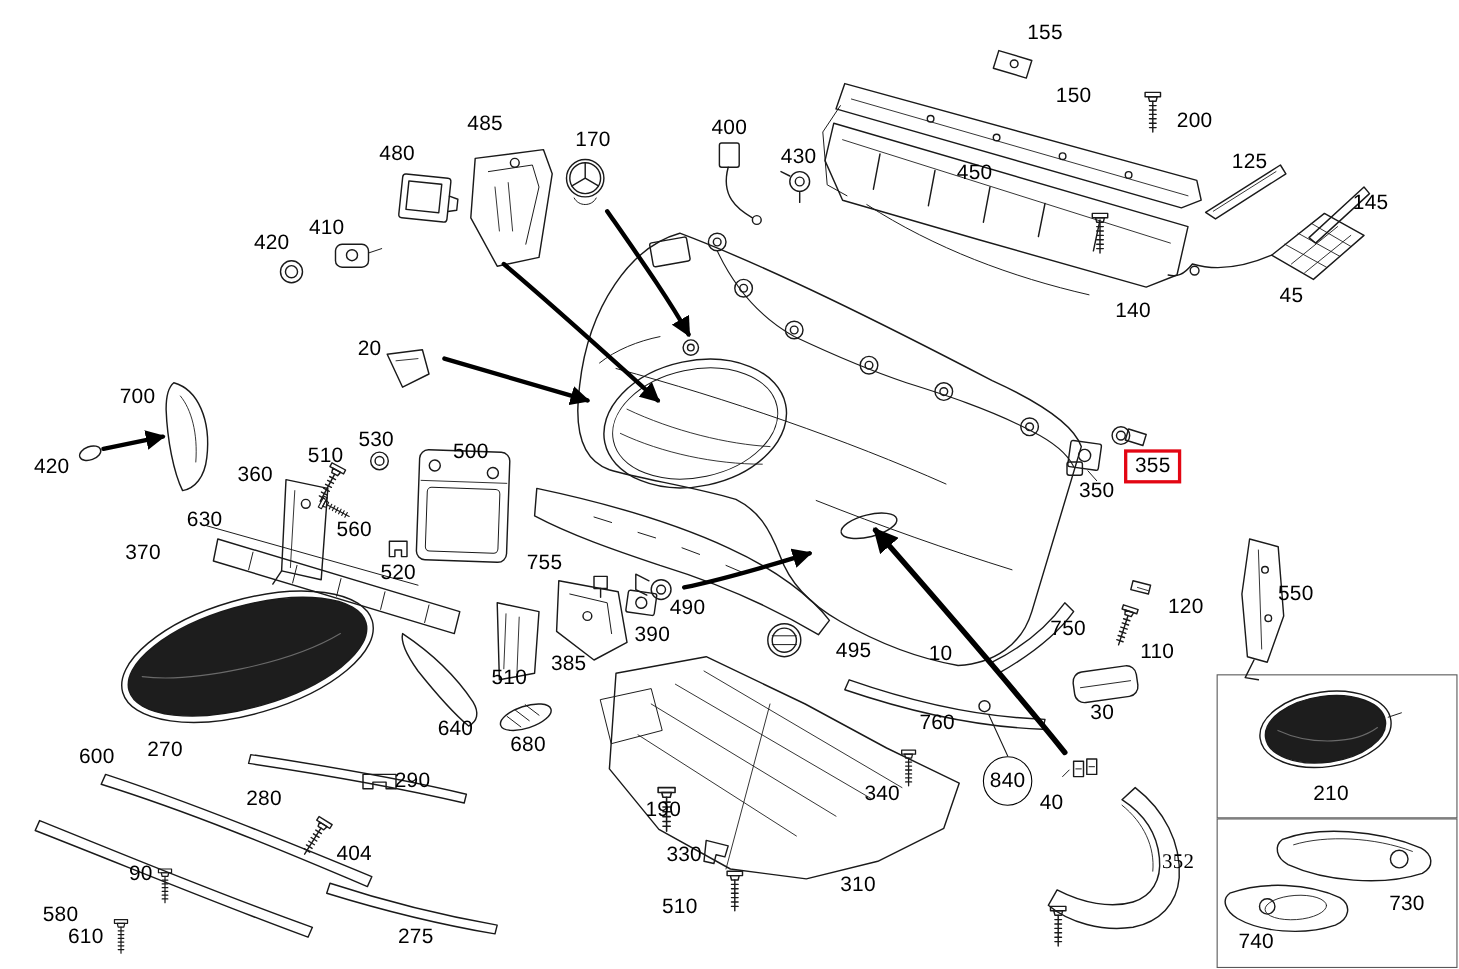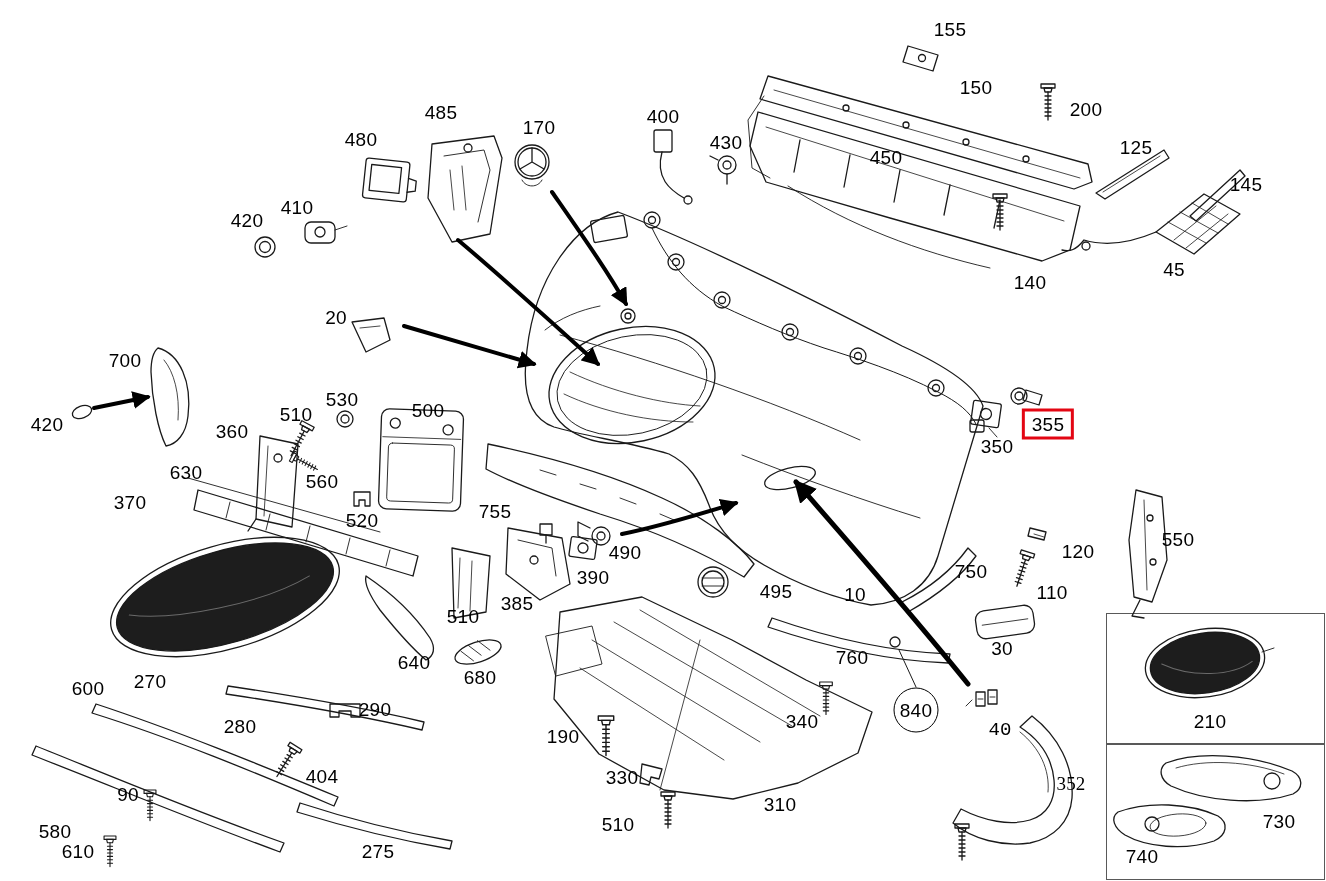--- a/index.html
+++ b/index.html
@@ -328,28 +328,28 @@
       <div class="part-label" style="left: 480px; top: 678px;">680</div>
       <div class="part-label" style="left: 88px; top: 689px;">600</div>
       <div class="part-label" style="left: 150px; top: 682px;">270</div>
       <div class="part-label" style="left: 375px; top: 710px;">290</div>
       <div class="part-label" style="left: 240px; top: 727px;">280</div>
       <div class="part-label" style="left: 322px; top: 777px;">404</div>
       <div class="part-label" style="left: 128px; top: 795px;">90</div>
       <div class="part-label" style="left: 55px; top: 820px; margin-top: 12px;">580</div>
       <div class="part-label" style="left: 78px; top: 852px;">610</div>
       <div class="part-label" style="left: 378px; top: 852px;">275</div>
-      <div class="part-label" style="left: 563px; top: 737px;">190</div>
+      <div class="part-label" style="left: 603px; top: 737px;">190</div>
       <div class="part-label" style="left: 622px; top: 778px;">330</div>
       <div class="part-label" style="left: 618px; top: 825px;">510</div>
       <div class="part-label" style="left: 780px; top: 805px;">310</div>
       <div class="part-label" style="left: 802px; top: 679px; margin-top: 43px;">340</div>
       <div class="part-label" style="left: 852px; top: 658px;">760</div>
       <div class="part-label circled" style="left: 916px; top: 710px;">840</div>
-      <div class="part-label" style="left: 1000px; top: 730px; font-family: Liberation Mono, monospace;">40</div>
+      <div class="part-label" style="left: 956px; top: 730px;">40</div>
       <div class="part-label" style="left: 1071px; top: 784px; font-family: Liberation Serif, serif;">352</div>
       <div class="part-label" style="left: 918px; top: 845px; margin-top: 48px;">354</div>
       <div class="part-label" style="left: 1210px; top: 722px;">210</div>
       <div class="part-label" style="left: 1279px; top: 822px;">730</div>
       <div class="part-label" style="left: 1142px; top: 857px;">740</div>
       <div class="part-label" style="left: 997px; top: 447px;">350</div>
       <div class="part-label boxed-red" style="left: 1048px; top: 424px;">355</div>
     </div>
 
 </div>

